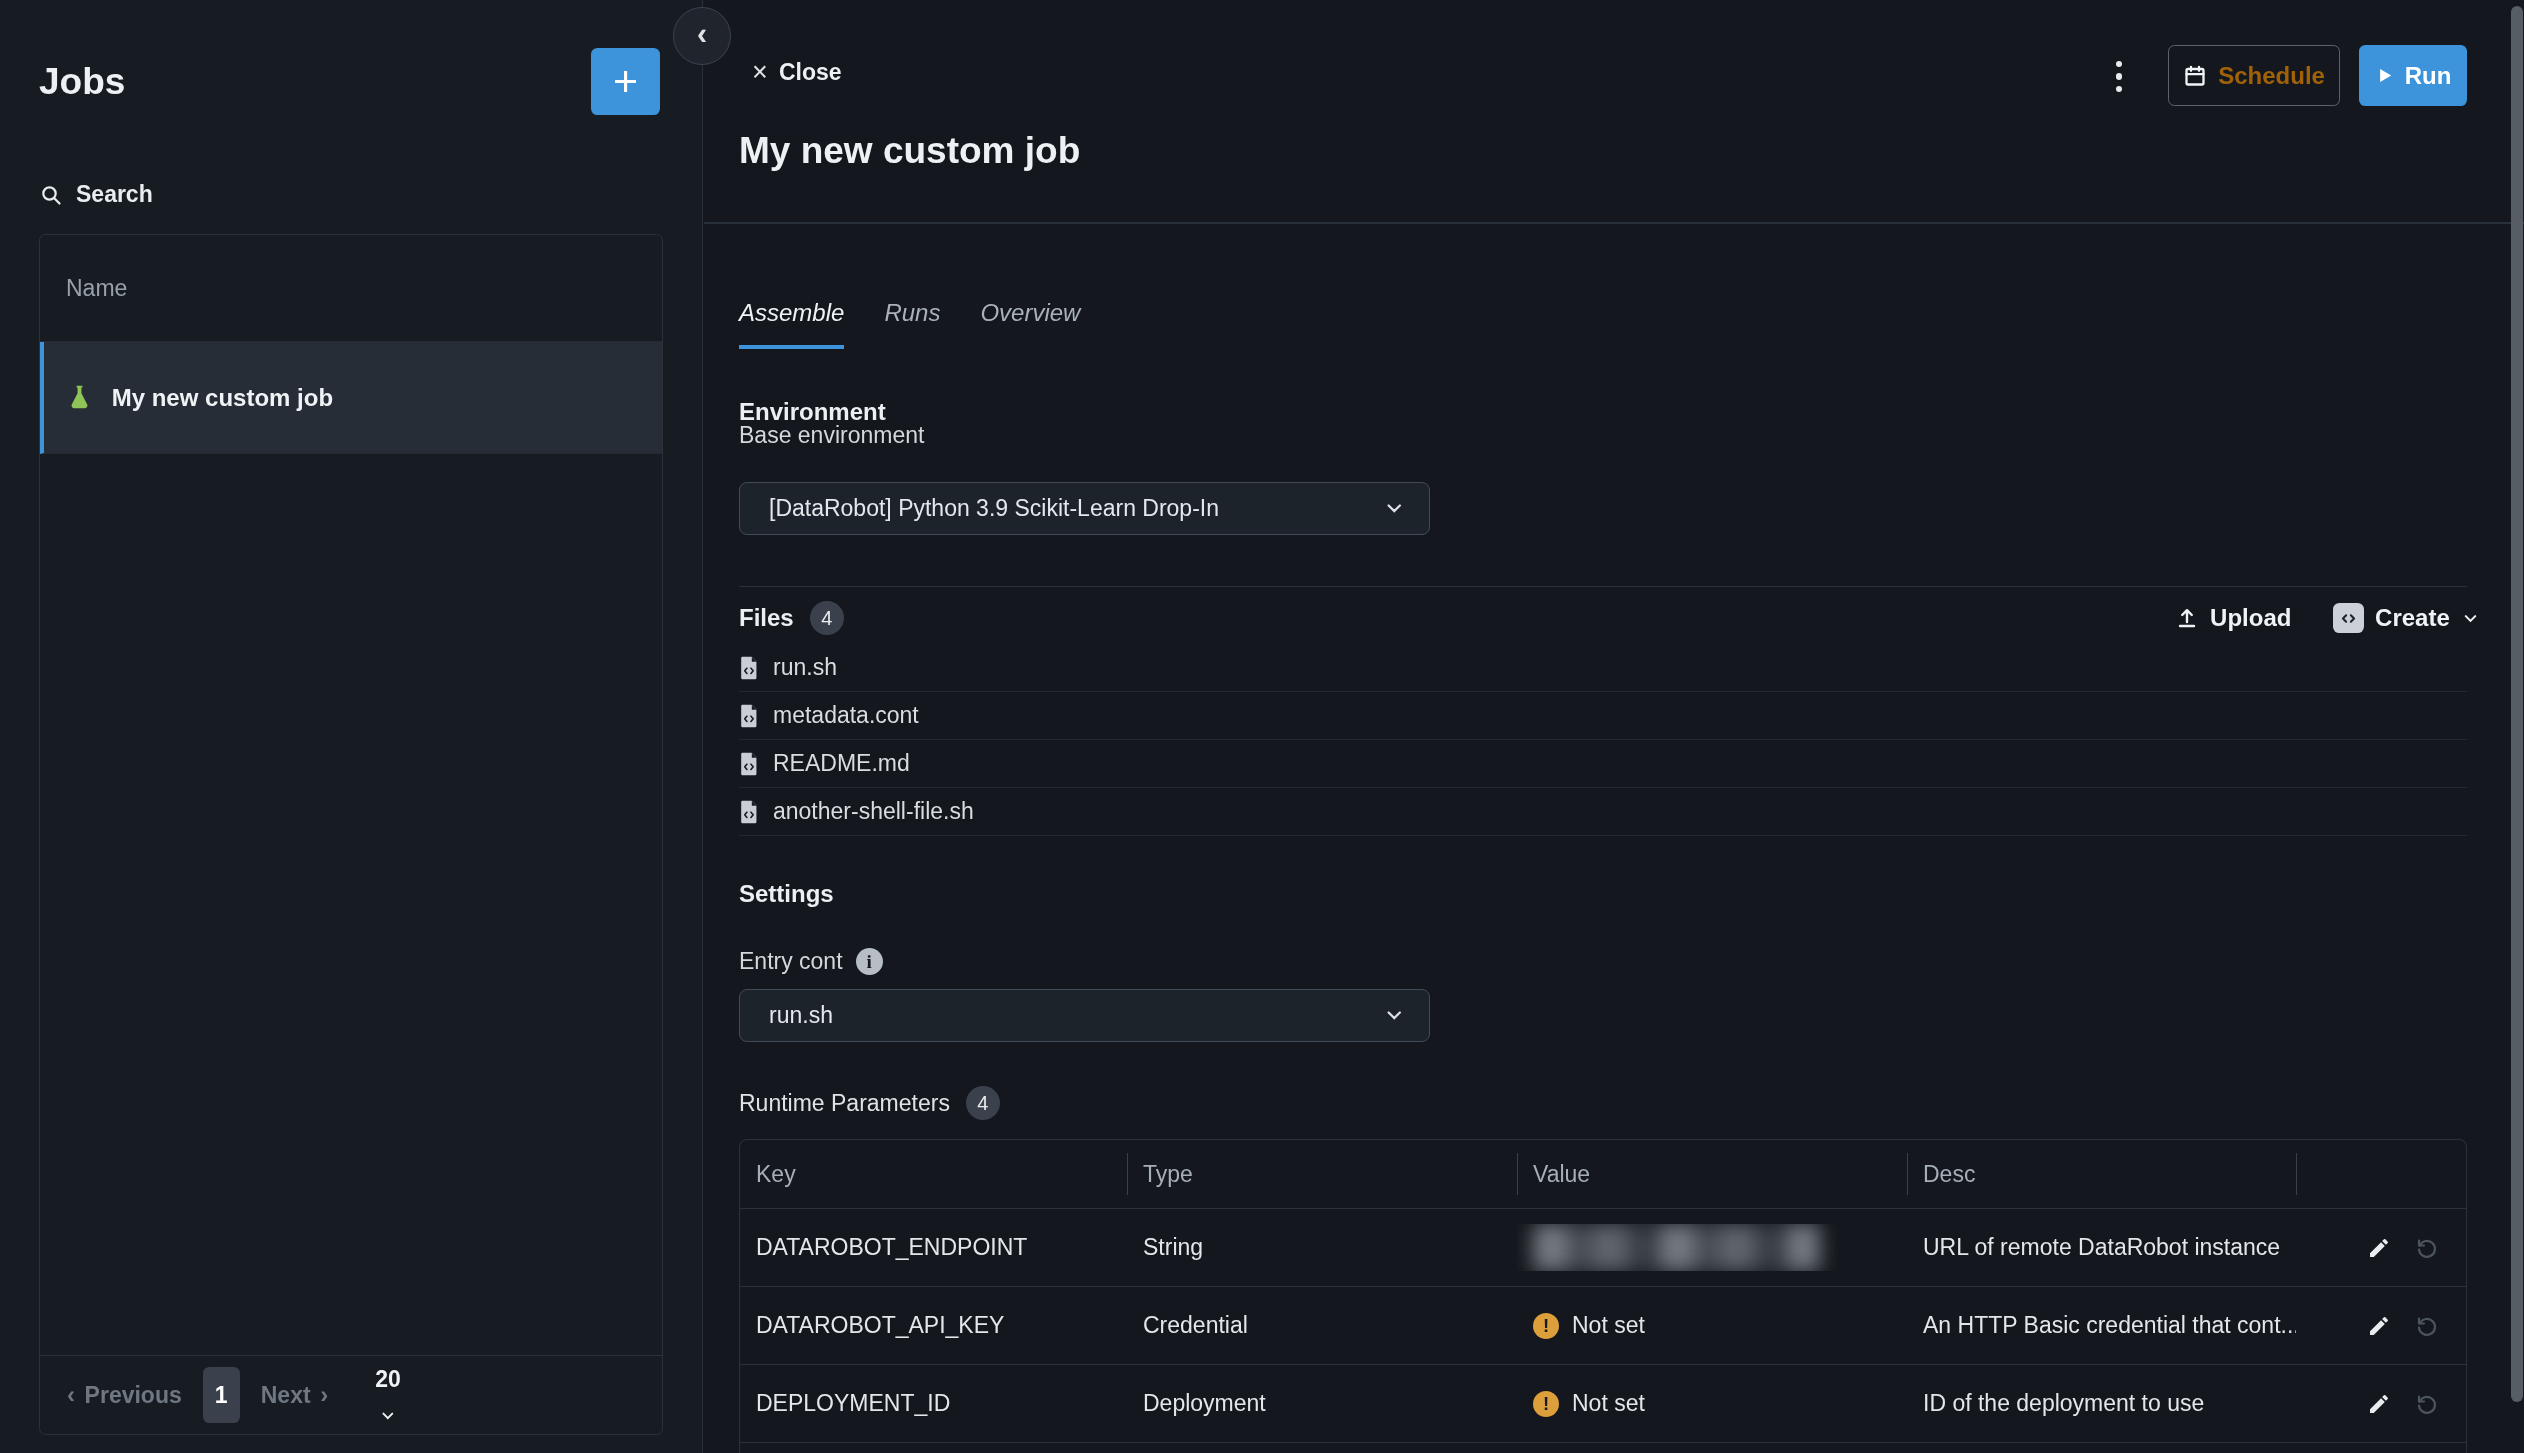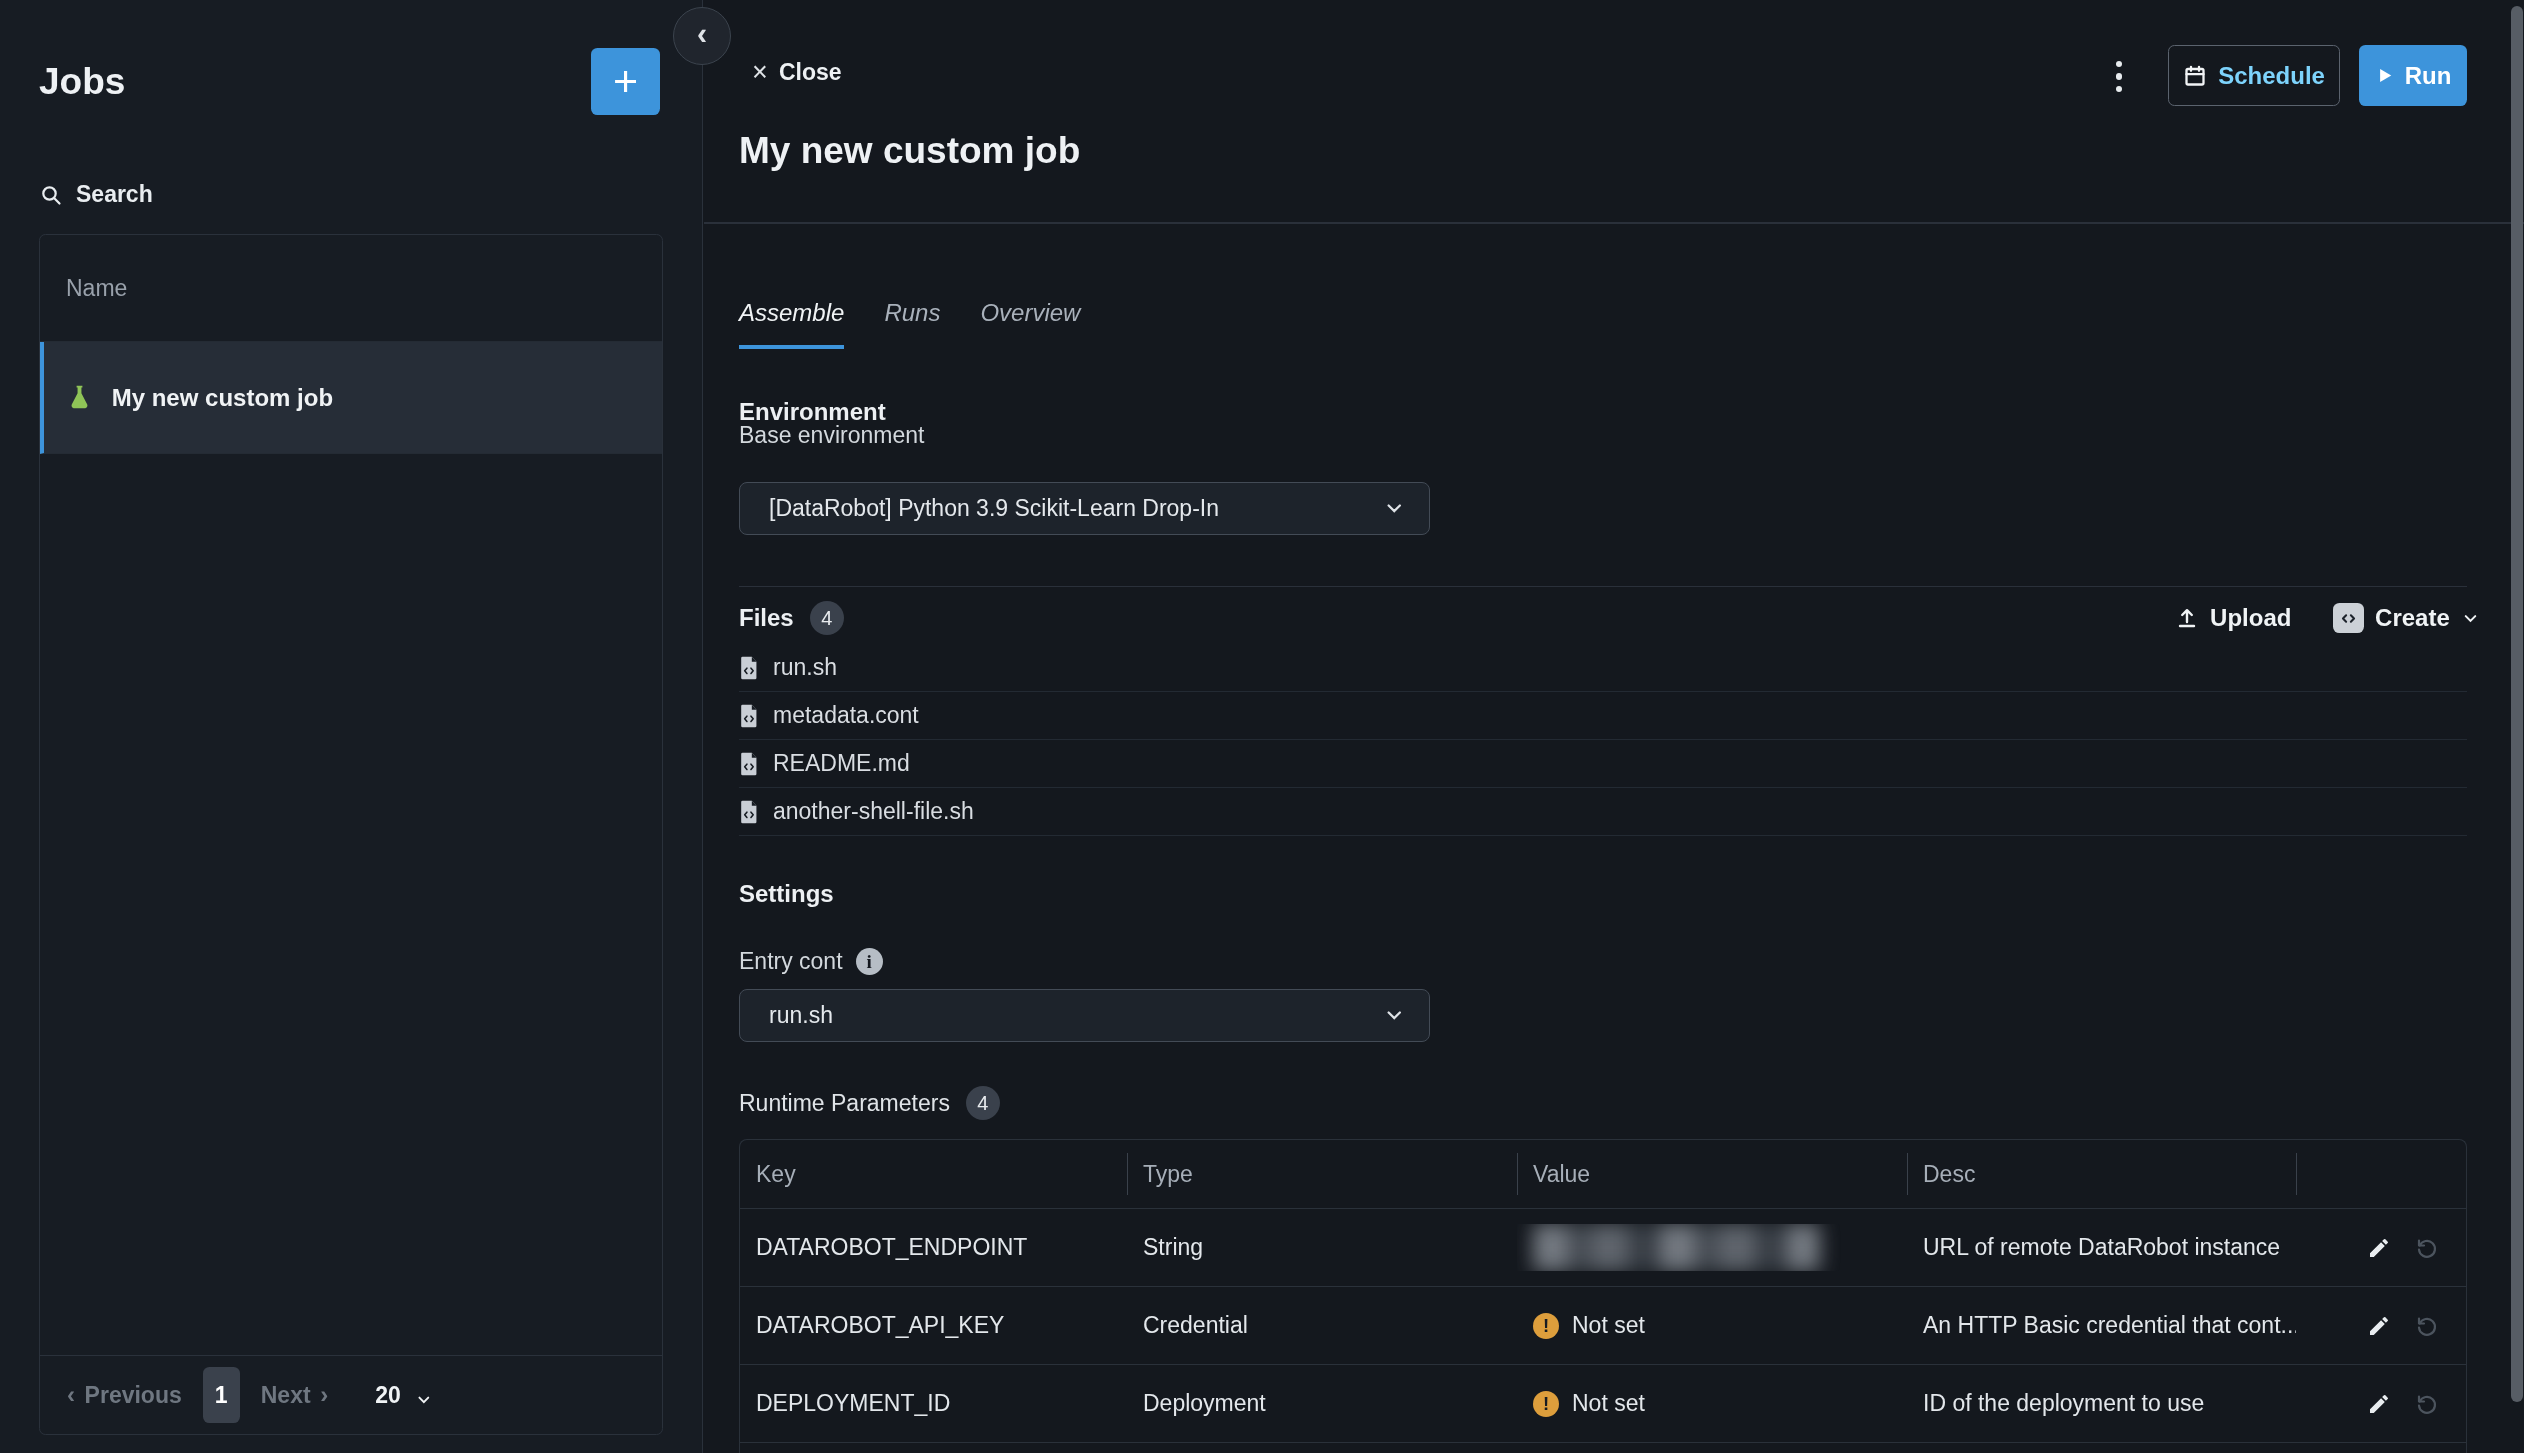--- a/index.html
+++ b/index.html
@@ -52,21 +52,21 @@
   }
   .pg-nav { color: #6f7781; display: flex; align-items: center; gap: 9.6px; cursor: default; }
   .pg-chev { font-size: 24px; }
   .pg-current {
     width: 37px; height: 56px; background: #3a414c; border-radius: 6.4px;
     color: #ffffff; display: flex; align-items: center; justify-content: center;
     margin: 0 21px; cursor: pointer;
   }
   .pg-next { margin-right: 0; }
   .pg-size {
-    color: #f0f3f5; margin-left: 47px; display: flex; align-items: flex-end; gap: 14px; cursor: pointer;
+    color: #f0f3f5; margin-left: 47px; display: flex; align-items: center; gap: 14px; cursor: pointer; flex-direction: column;
   }
 
   
   .collapse-btn {
     position: absolute; left: 673px; top: 7.2px; width: 58px; height: 58px;
     border-radius: 50%; background: #20252d; border: 0.8px solid #3b434d;
     color: #dfe3e7; font-size: 30.5px; font-weight: bold;
     display: flex; align-items: center; justify-content: center; cursor: pointer; z-index: 5;
     padding-bottom: 4.8px;
   }
@@ -80,21 +80,21 @@
   .close-x { font-size: 27px; font-weight: normal; color: #dfe3e7; line-height: 1; }
   .kebab {
     position: absolute; left: 2098px; top: 45px; width: 42px; height: 63px;
     display: flex; flex-direction: column; align-items: center; justify-content: center; gap: 6.4px;
     cursor: pointer;
   }
   .kebab .dot { width: 6.4px; height: 6.4px; border-radius: 50%; background: #e8ecef; }
   .btn {
     position: absolute; top: 45px; height: 61px; border-radius: 6.4px;
     display: flex; align-items: center; justify-content: center; gap: 11.2px;
-    color: #7dd3fc; font-weight: bold; font-size: 24px; cursor: pointer;
+    color: #a16207; font-weight: bold; font-size: 24px; cursor: pointer;
   }
   .schedule-btn { left: 2168px; width: 172px; border: 1.6px solid #5b636e; }
   .run-btn { left: 2359px; width: 108px; background: #3d94db; color: #ffffff; }
   .page-title {
     position: absolute; left: 739px; top: 130px;
     font-size: 37px; font-weight: bold; color: #eef1f4;
   }
   .header-divider { position: absolute; left: 704px; right: 0; top: 222px; height: 1.6px; background: #2a303a; }
 
   

